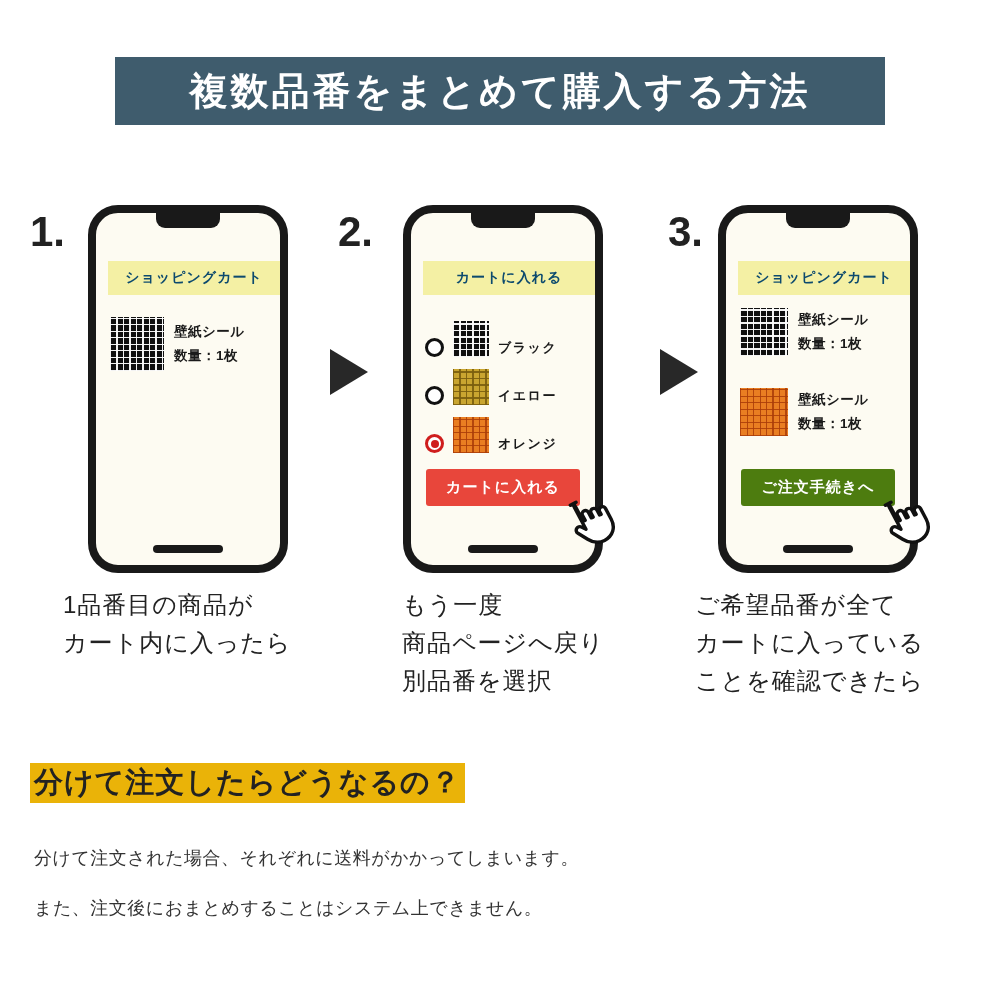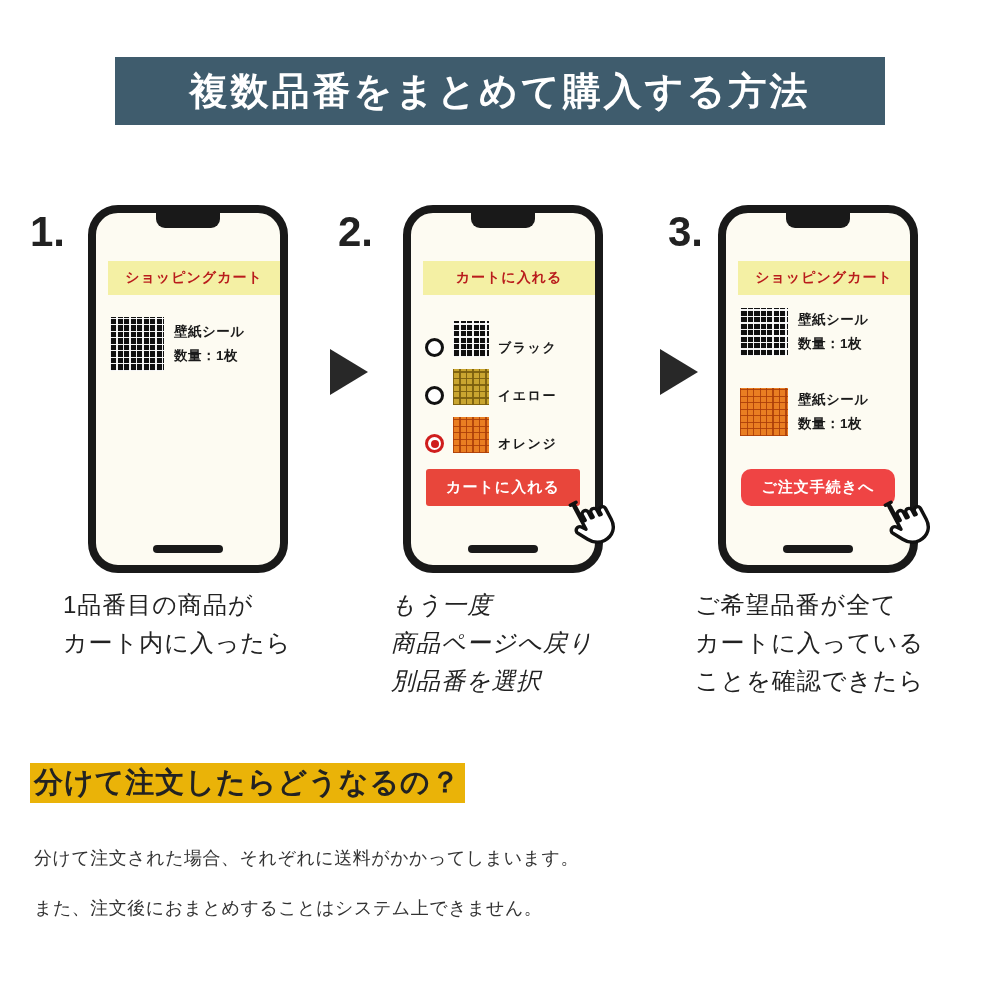--- a/index.html
+++ b/index.html
@@ -23,21 +23,21 @@
     border-radius:30px; background:#fdfbf2; }
   #phone1 { left:88px;  top:205px; }
   #phone2 { left:403px; top:205px; }
   #phone3 { left:718px; top:205px; }
   .notch { position:absolute; left:50%; transform:translateX(-50%); top:0; width:64px; height:15px;
     background:#191919; border-radius:0 0 9px 9px; }
   .home-bar { position:absolute; left:50%; transform:translateX(-50%); bottom:12px; width:70px; height:8px;
     background:#191919; border-radius:4px; }
   .phone-header { position:absolute; left:12px; right:0; top:48px; height:34px; background:#f4f0a4;
     display:flex; align-items:center; justify-content:center; font-size:14px; font-weight:bold;
-    letter-spacing:1px; color:#b91c1c; white-space:nowrap; }
+    letter-spacing:1px; color:#0c4a6e; white-space:nowrap; }
 
   
   .swatch { flex:none; }
   .swatch-black { background-color:#101010;
     background-image:
       repeating-linear-gradient(0deg,  rgba(255,255,255,.95) 0 1.4px, transparent 1.4px 6.5px),
       repeating-linear-gradient(90deg, rgba(255,255,255,.95) 0 1.4px, transparent 1.4px 6.5px); }
   .swatch-yellow { background-color:#c9a530;
     background-image:
       repeating-linear-gradient(0deg,  rgba(122,94,14,.9) 0 1.4px, transparent 1.4px 6.5px),
@@ -63,36 +63,36 @@
   .radio.selected { border-color:#cf1d1d; }
   .radio.selected::after { content:""; position:absolute; inset:2.5px; border-radius:50%; background:#cf1d1d; }
   .option .swatch { width:36px; height:36px; }
   .option-label { font-size:13px; font-weight:bold; letter-spacing:1.5px; color:#1a1a1a; white-space:nowrap; }
 
   
   .phone-btn { position:absolute; left:15px; right:15px; top:256px; height:37px; border-radius:3px;
     display:flex; align-items:center; justify-content:center; color:#fff; font-size:15px; font-weight:bold;
     letter-spacing:1px; white-space:nowrap; }
   .btn-red { background:#e8463b; }
-  .btn-orange { background:#ef4444;border-radius:10px; }
+  .btn-orange { background:#4d7c0f; }
 
   
   .hand { position:absolute; width:60px; height:60px; top:280px; right:-24px; transform:rotate(-28deg); }
   .hand svg { width:100%; height:100%; display:block; }
 
   
   .arrow { position:absolute; width:0; height:0; border-top:23px solid transparent;
     border-bottom:23px solid transparent; border-left:38px solid #282828; }
   #arrow1 { left:330px; top:349px; }
   #arrow2 { left:660px; top:349px; }
 
   
   .caption { position:absolute; font-size:24px; line-height:38px; color:#222; letter-spacing:1px; white-space:nowrap; }
   #cap1 { left:63px;  top:586px; }
-  #cap2 { left:391px; top:586px;font-style:italic; }
+  #cap2 { left:402px; top:586px; }
   #cap3 { left:695px; top:586px; }
 
   
   .footer-heading { position:absolute; left:30px; top:763px; font-size:29px; font-weight:bold;
     color:#222; letter-spacing:1px; white-space:nowrap; }
   .footer-heading .hl { background:#eab308; padding:3px 4px 5px; }
   .footer-body { position:absolute; left:34px; top:833px; font-size:18px; line-height:50px;
     color:#333; letter-spacing:.5px; white-space:nowrap; }
 </style>
 </head>

